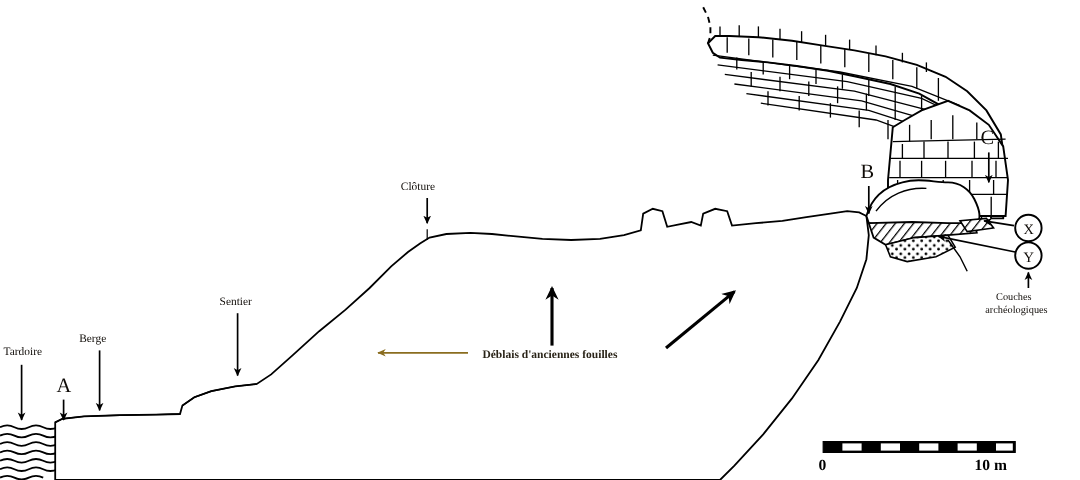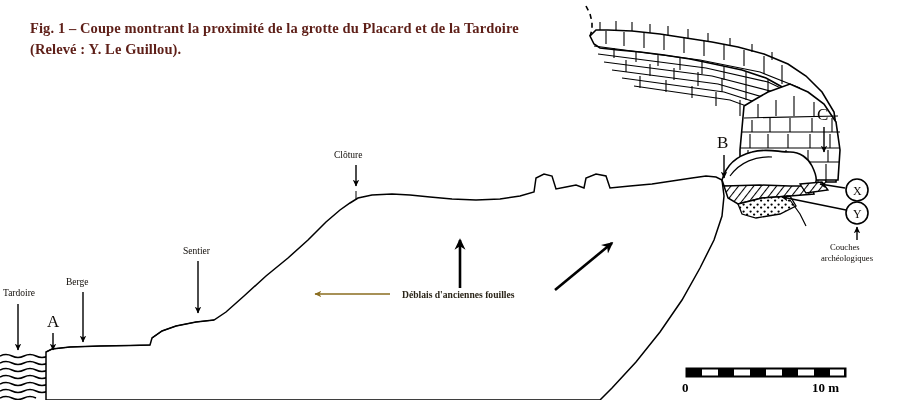--- a/index.html
+++ b/index.html
@@ -66,24 +66,20 @@
   .terrain-outline { stroke: #000; fill: #ffffff; stroke-width: 1.5; }
   .rock-outline { stroke: #000; fill: #ffffff; stroke-width: 1.6; }
   .masonry-line { stroke: #000; stroke-width: 1.1; fill: none; }
   .water-line { stroke: #000; stroke-width: 1.5; fill:none; }
 </style>
 </head>
 <body>
 
 <div id="page">
 
-  <div id="caption">
-    <span class="cap-line">Fig. 1 – Coupe montrant la proximité de la grotte du Placard et de la Tardoire</span>
-    <span class="cap-line">(Relevé : Y. Le Guillou).</span>
-  </div>
 
   <svg id="figure" viewBox="0 0 900 400">
     <defs>
 
       <pattern id="stipple" width="14" height="14" patternUnits="userSpaceOnUse" patternTransform="rotate(8)">
         <rect width="14" height="14" fill="#ffffff"></rect>
         <g stroke="#000" stroke-width="1.5" stroke-linecap="round">
           <line x1="1" y1="2" x2="3.4" y2="3.2"></line>
           <line x1="7" y1="1" x2="9.2" y2="2.6"></line>
           <line x1="11" y1="5" x2="13" y2="6.4"></line>

